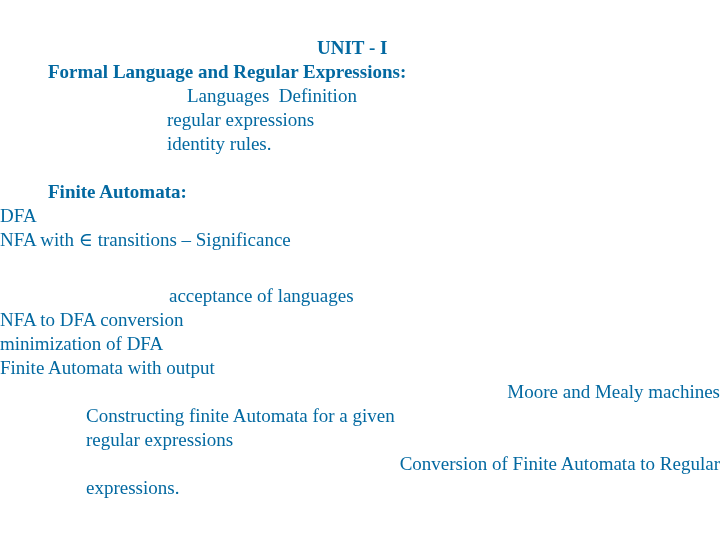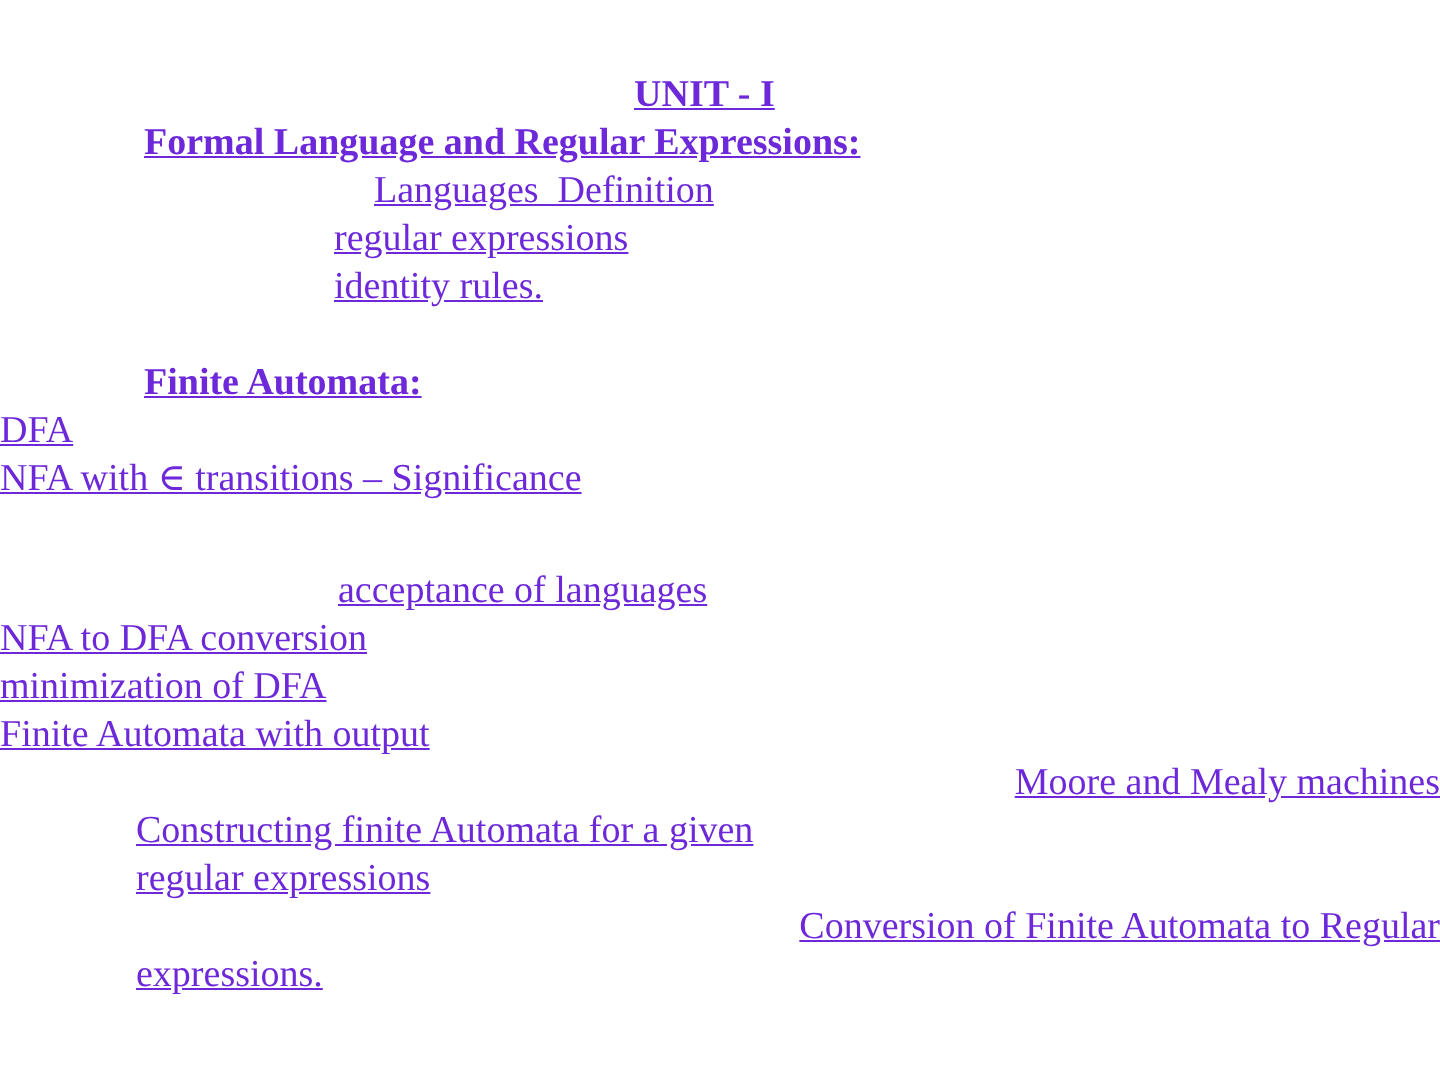--- a/index.html
+++ b/index.html
@@ -24,34 +24,33 @@
   .content {
     position: absolute;
     left: 0;
     top: 36px;
     width: 720px;
   }
   .line {
     font-size: 19px;
     line-height: 24px;
     white-space: pre;
-    color: #6d28d9;
-    text-decoration: underline;
+    color: #0369a1;
   }
   .line.bold {
     font-weight: bold;
   }
   
   .ind-title   { padding-left: 317px; }
-  .ind-head    { padding-left: 72px; }
+  .ind-head    { padding-left: 48px; }
   .ind-a       { padding-left: 163px; margin-left: 24px; }
   .ind-b       { padding-left: 167px; }
   .ind-c       { }
   .ind-d       { padding-left: 169px; margin-top: 32px; }
-  .ind-e       { padding-left: 68px; }
+  .ind-e       { padding-left: 86px; }
   .ind-f       { padding-left: 168px; text-align: right; }
   .spacer {
     height: 24px;
   }
 </style>
 </head>
 <body>
 
 <div class="slide">
   <div class="content">

